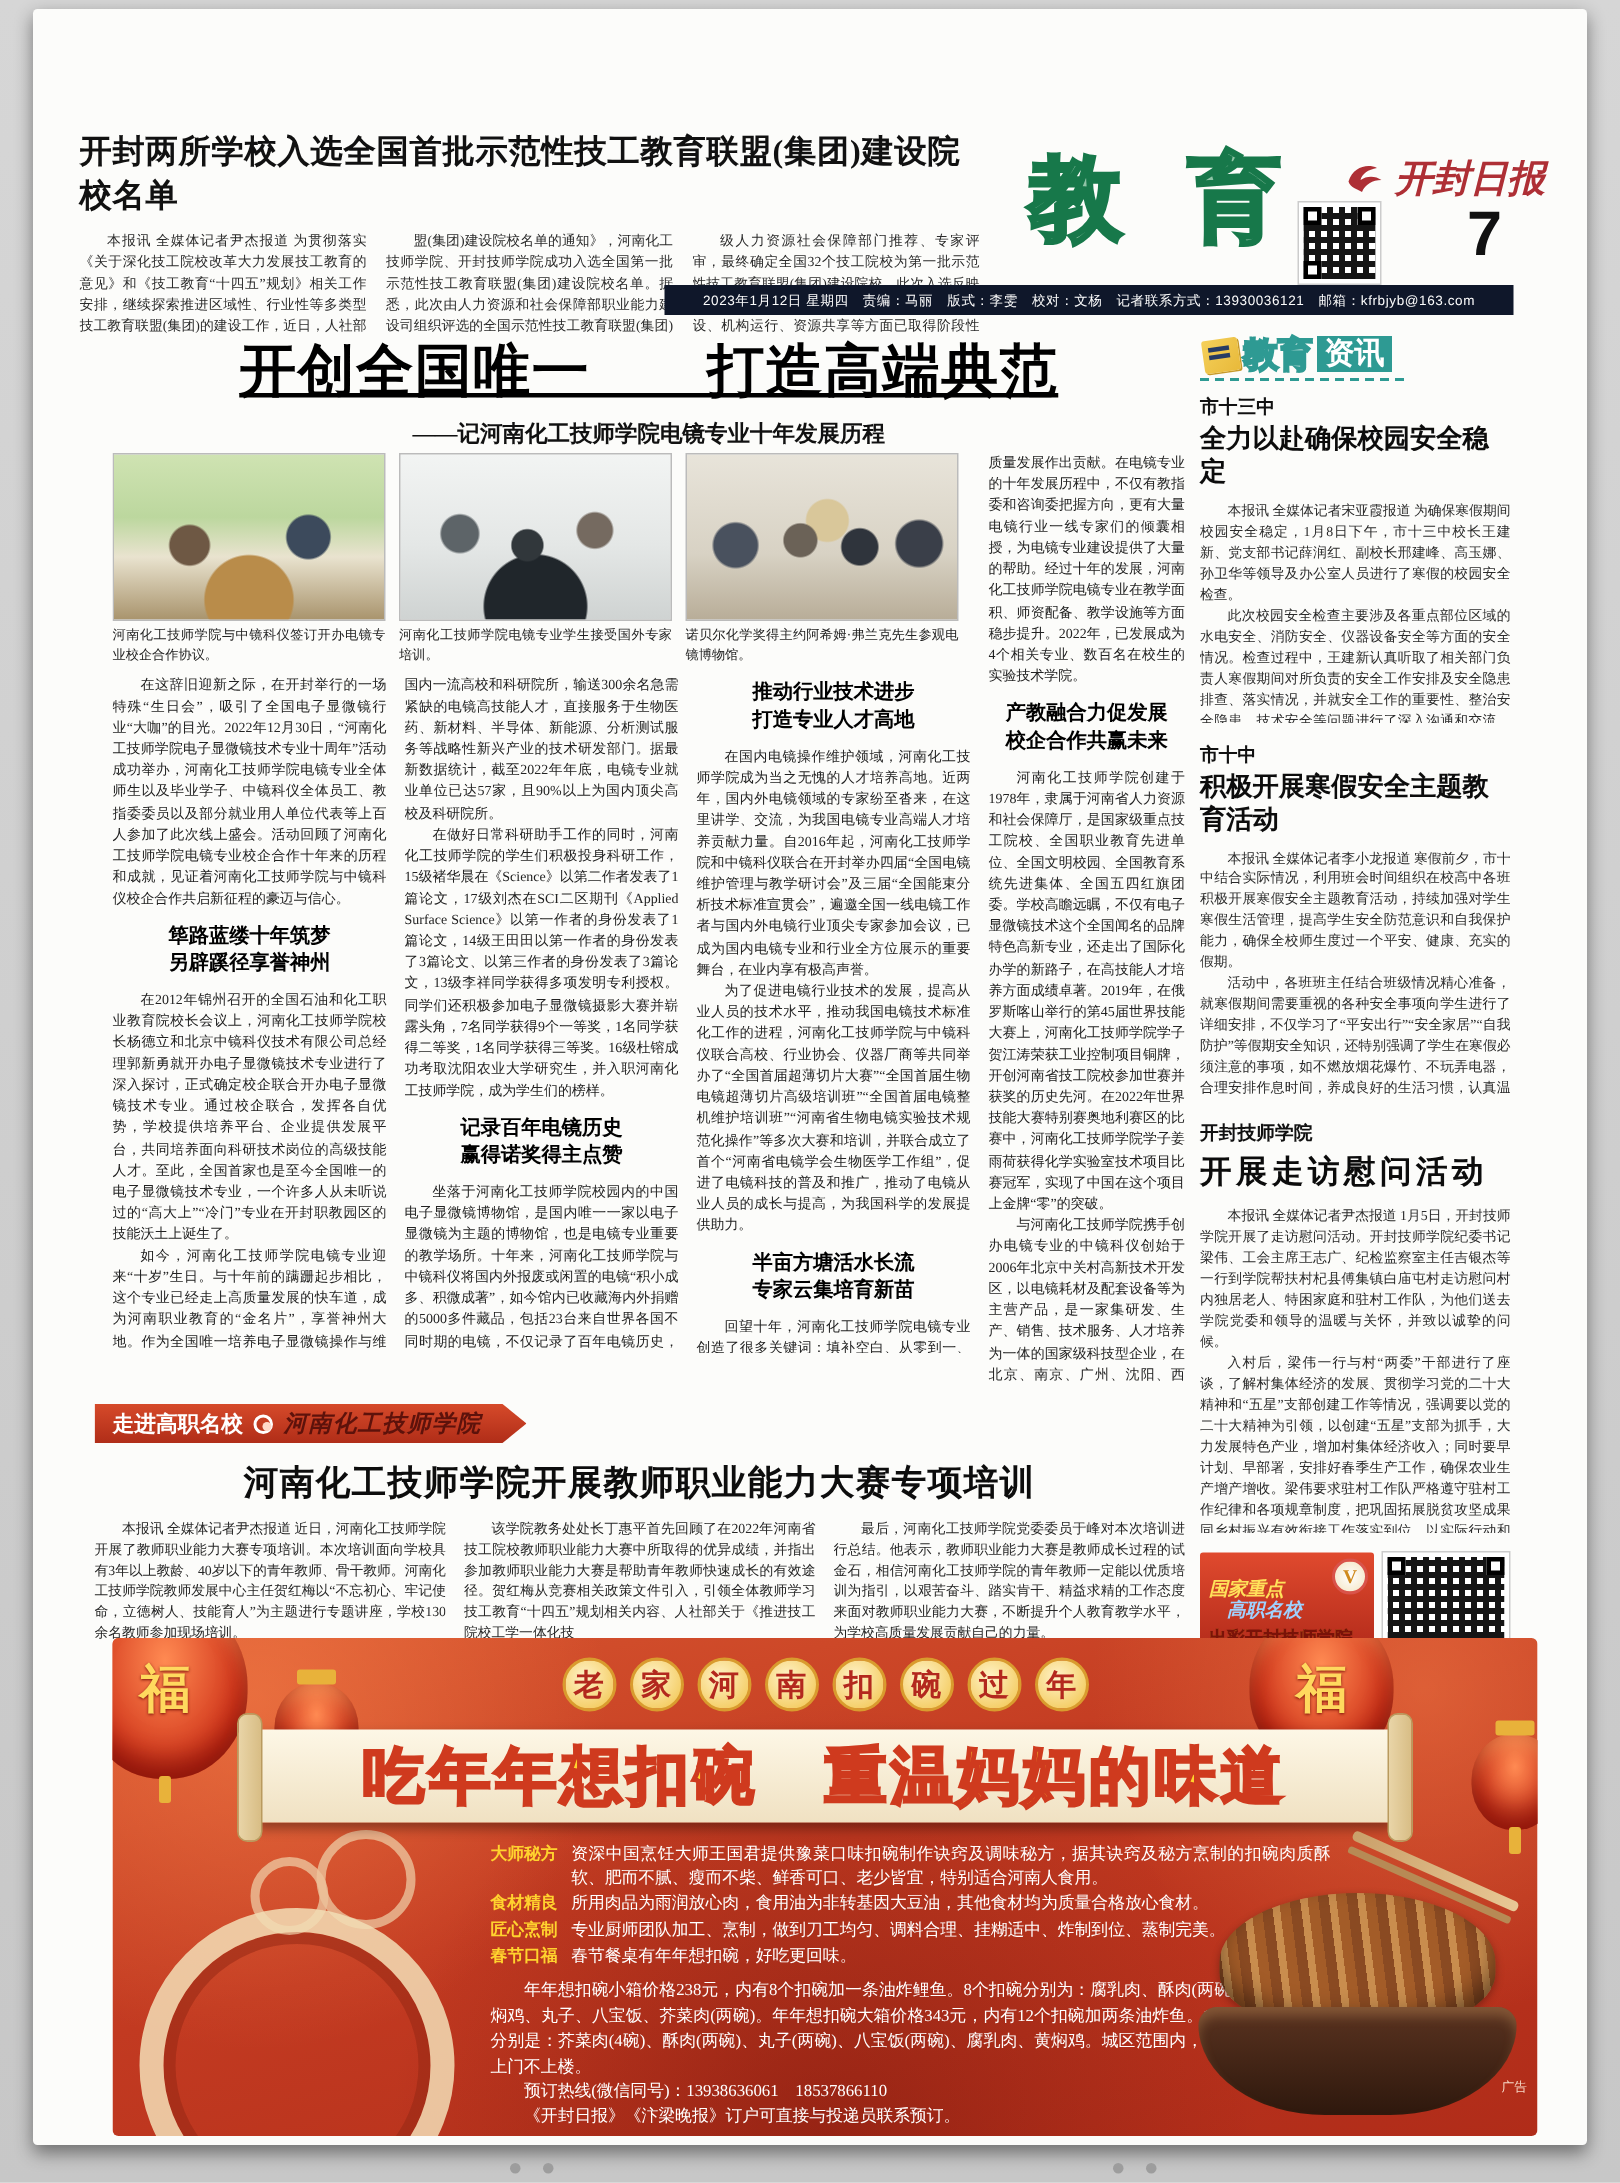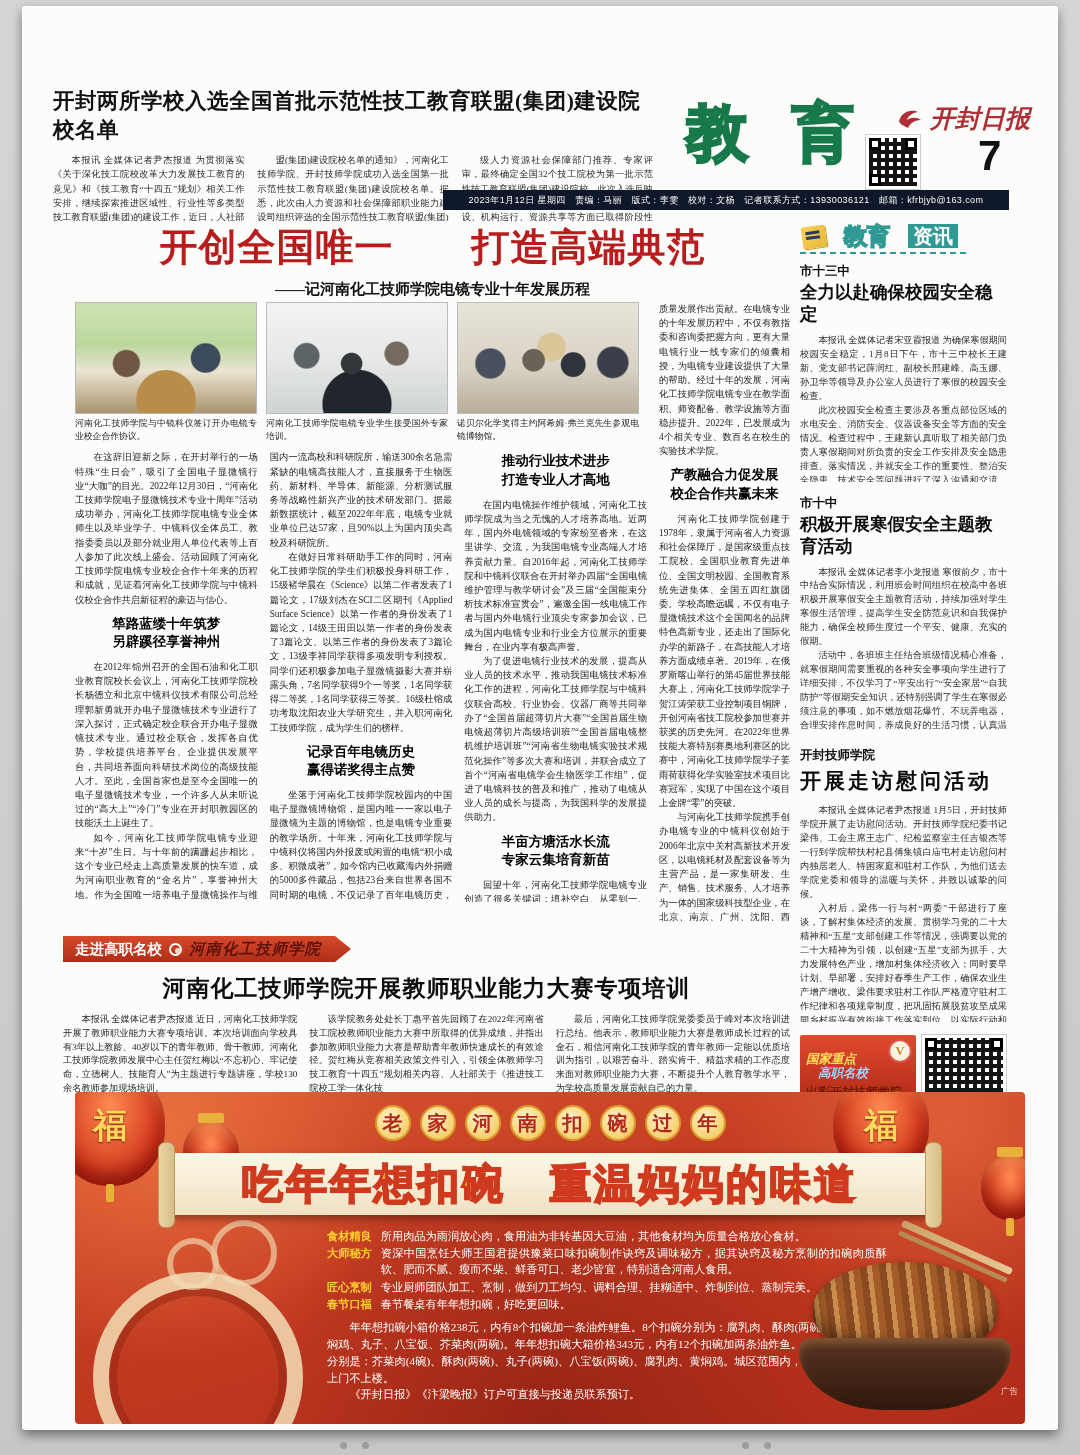--- a/index.html
+++ b/index.html
@@ -25,21 +25,21 @@
         repeating-linear-gradient(90deg,#151515 0 4px,transparent 4px 8px),
         repeating-linear-gradient(0deg,#151515 0 4px,#fff 4px 8px); position:relative; }
   .qr .fp { position:absolute; width:12px; height:12px; background:#fff; border:3px solid #000; }
   .qr .fp.tl{ left:0; top:0; } .qr .fp.tr{ right:0; top:0; } .qr .fp.bl{ left:0; bottom:0; }
   .qr1 { left:844px; top:129px; width:54px; height:54px; }
   .page-num { left:956px; top:126px; font-size:42px; font-weight:700; font-family:"Liberation Sans",sans-serif; color:#111; }
   .info-bar { left:421px; top:184px; width:566px; height:20px; background:#0f172a; color:#fdfdfd; font-size:9px; font-family:"Liberation Sans",sans-serif; display:flex; align-items:center; justify-content:center; letter-spacing:.4px; white-space:nowrap; overflow:hidden; }
 
   
   .main-art { left:53px; top:216px; width:715px; }
-  .main-art h2 { margin:0; text-align:center; font-size:38px; font-weight:900; color:#b91c1c; letter-spacing:1px; }
+  .main-art h2 { margin:0; text-align:center; font-size:38px; font-weight:900; color:#000000; letter-spacing:1px;text-decoration:underline; }
   .main-art .msub { text-align:center; font-size:15px; font-weight:700; margin:7px 0 3px; color:#111; }
   .main-art .byline { text-align:center; font-size:9.5px; color:#333; margin-bottom:9px; }
   .main-body { display:flex; gap:12px; height:620px; overflow:hidden; }
   .main-left { width:572px; }
   .photo-row { display:flex; gap:9px; margin-bottom:7px; }
   .photo-row figure { margin:0; width:182px; }
   .ph { height:112px; border:1px solid #bbb; }
   .ph1 { background:
       radial-gradient(circle at 28% 55%, #6e5844 0 9%, transparent 10%),
       radial-gradient(circle at 72% 50%, #3c4a5c 0 10%, transparent 11%),
@@ -60,21 +60,21 @@
       linear-gradient(180deg,#e8e4da 0%,#d8d2c4 60%,#b8ad98 100%); }
   .photo-row figcaption { font-size:8.8px; line-height:1.5; color:#222; margin-top:3px; text-align:justify; }
   .cols3 { display:flex; gap:12px; height:452px; overflow:hidden; }
   .colx { flex:1; font-size:9.3px; line-height:1.53; text-align:justify; color:#222; overflow:hidden; }
   .colx p, .col4 p { margin:0; text-indent:2em; }
   .colhead { text-align:center; font-size:13.5px; line-height:1.38; margin:8px 0; font-weight:900; color:#000; font-family:"Liberation Sans","DejaVu Sans",sans-serif; }
   .col4 { width:131px; font-size:9.3px; line-height:1.53; text-align:justify; color:#222; overflow:hidden; }
 
   
   .sidebar { left:778px; top:216px; width:207px; }
-  .badge { display:inline-flex; align-items:flex-end; gap:18px; padding:2px 8px 4px 2px; border-bottom:2px dashed #2e9a93; margin-bottom:9px; position:relative; }
+  .badge { display:inline-flex; align-items:flex-end; gap:3px; padding:2px 8px 4px 2px; border-bottom:2px dashed #2e9a93; margin-bottom:9px; position:relative; }
   .badge .bicon { width:24px; height:22px; background:linear-gradient(135deg,#f5d05a,#e8b93a); transform:rotate(-8deg); border-radius:2px; position:relative; box-shadow:1px 1px 0 #c79a2a; }
   .badge .bicon::after { content:""; position:absolute; left:4px; top:5px; width:14px; height:3px; background:#273b63; box-shadow:0 5px 0 #273b63; }
   .badge .b1 { font-size:23px; font-weight:900; color:#fffdf2; -webkit-text-stroke:1.6px #2e9a93; line-height:1; font-family:"Liberation Sans",sans-serif; }
   .badge .b2 { background:#2e9a93; color:#fff; font-size:20px; font-weight:900; padding:2px 5px; line-height:1; font-family:"Liberation Sans",sans-serif; }
   .side-art { margin-bottom:13px; }
   .kicker { font-size:12.5px; font-weight:700; color:#111; margin:0; }
   .side-title { font-size:17.5px; font-weight:900; color:#0c0c0c; margin:2px 0 8px; line-height:1.25; }
   .side-title.big { font-size:21px; letter-spacing:3px; margin:4px 0 10px; }
   .side-body { overflow:hidden; }
   .side-body p { font-size:9.2px; line-height:1.52; text-align:justify; color:#2a2a2a; margin:0; text-indent:2em; }
@@ -343,39 +343,40 @@
         <span class="cchar">过</span>
         <span class="cchar">年</span>
       </div>
 
       <div class="scrollbar">
         <span class="slogan">吃年年想扣碗　重温妈妈的味道</span>
       </div>
 
       <div class="ad-items">
         <div class="ad-item">
+          <span class="lbl">大师秘方</span>
+          <span class="txt">资深中国烹饪大师王国君提供豫菜口味扣碗制作诀窍及调味秘方，据其诀窍及秘方烹制的扣碗肉质酥软、肥而不腻、瘦而不柴、鲜香可口、老少皆宜，特别适合河南人食用。</span>
+        </div>
+        <div class="ad-item">
           <span class="lbl">食材精良</span>
           <span class="txt">所用肉品为雨润放心肉，食用油为非转基因大豆油，其他食材均为质量合格放心食材。</span>
-        </div>
-        <div class="ad-item">
-          <span class="lbl">大师秘方</span>
-          <span class="txt">资深中国烹饪大师王国君提供豫菜口味扣碗制作诀窍及调味秘方，据其诀窍及秘方烹制的扣碗肉质酥软、肥而不腻、瘦而不柴、鲜香可口、老少皆宜，特别适合河南人食用。</span>
         </div>
         <div class="ad-item">
           <span class="lbl">匠心烹制</span>
           <span class="txt">专业厨师团队加工、烹制，做到刀工均匀、调料合理、挂糊适中、炸制到位、蒸制完美。</span>
         </div>
         <div class="ad-item">
           <span class="lbl">春节口福</span>
           <span class="txt">春节餐桌有年年想扣碗，好吃更回味。</span>
         </div>
       </div>
 
       <div class="ad-pricing">
         <p>年年想扣碗小箱价格238元，内有8个扣碗加一条油炸鲤鱼。8个扣碗分别为：腐乳肉、酥肉(两碗)、黄焖鸡、丸子、八宝饭、芥菜肉(两碗)。年年想扣碗大箱价格343元，内有12个扣碗加两条油炸鱼。12个扣碗分别是：芥菜肉(4碗)、酥肉(两碗)、丸子(两碗)、八宝饭(两碗)、腐乳肉、黄焖鸡。城区范围内，扣碗送货上门不上楼。</p>
+        <p>预订热线(微信同号)：13938636061　18537866110</p>
         <p>《开封日报》《汴梁晚报》订户可直接与投递员联系预订。</p>
       </div>
 
       <div class="bowl">
         <div class="chop"></div>
         <div class="food"></div>
         <div class="dish"></div>
       </div>
 
       <div class="ad-tag">广告</div>

